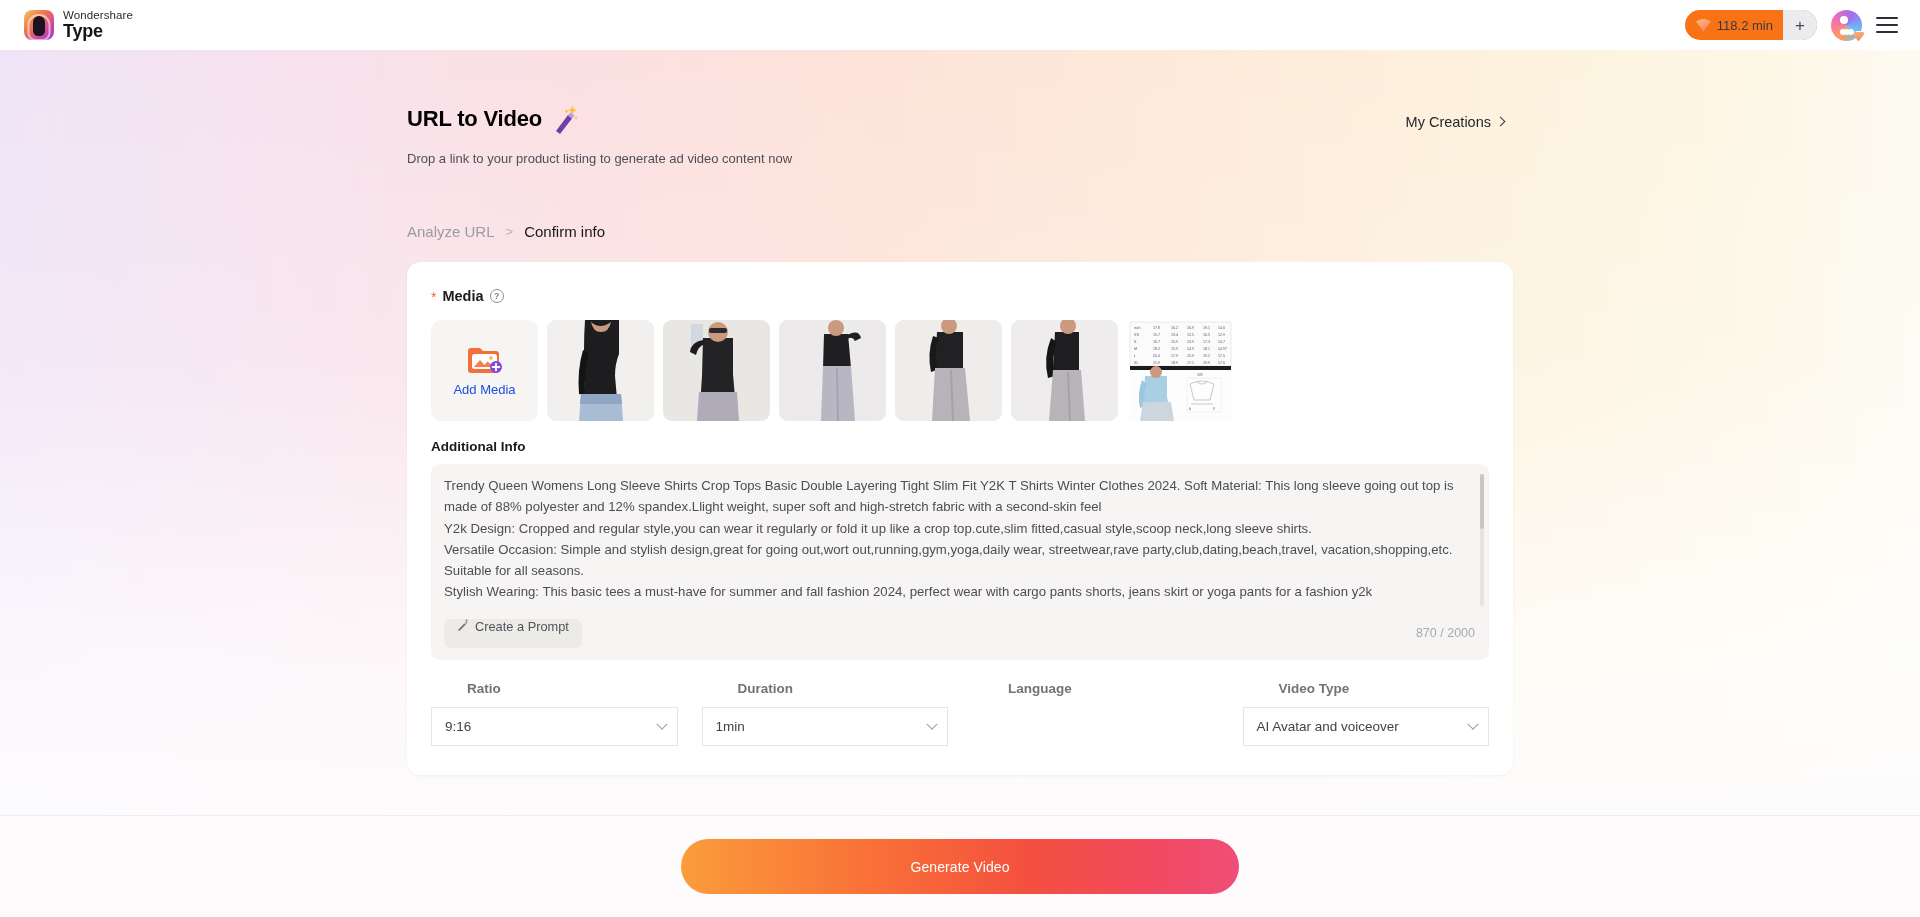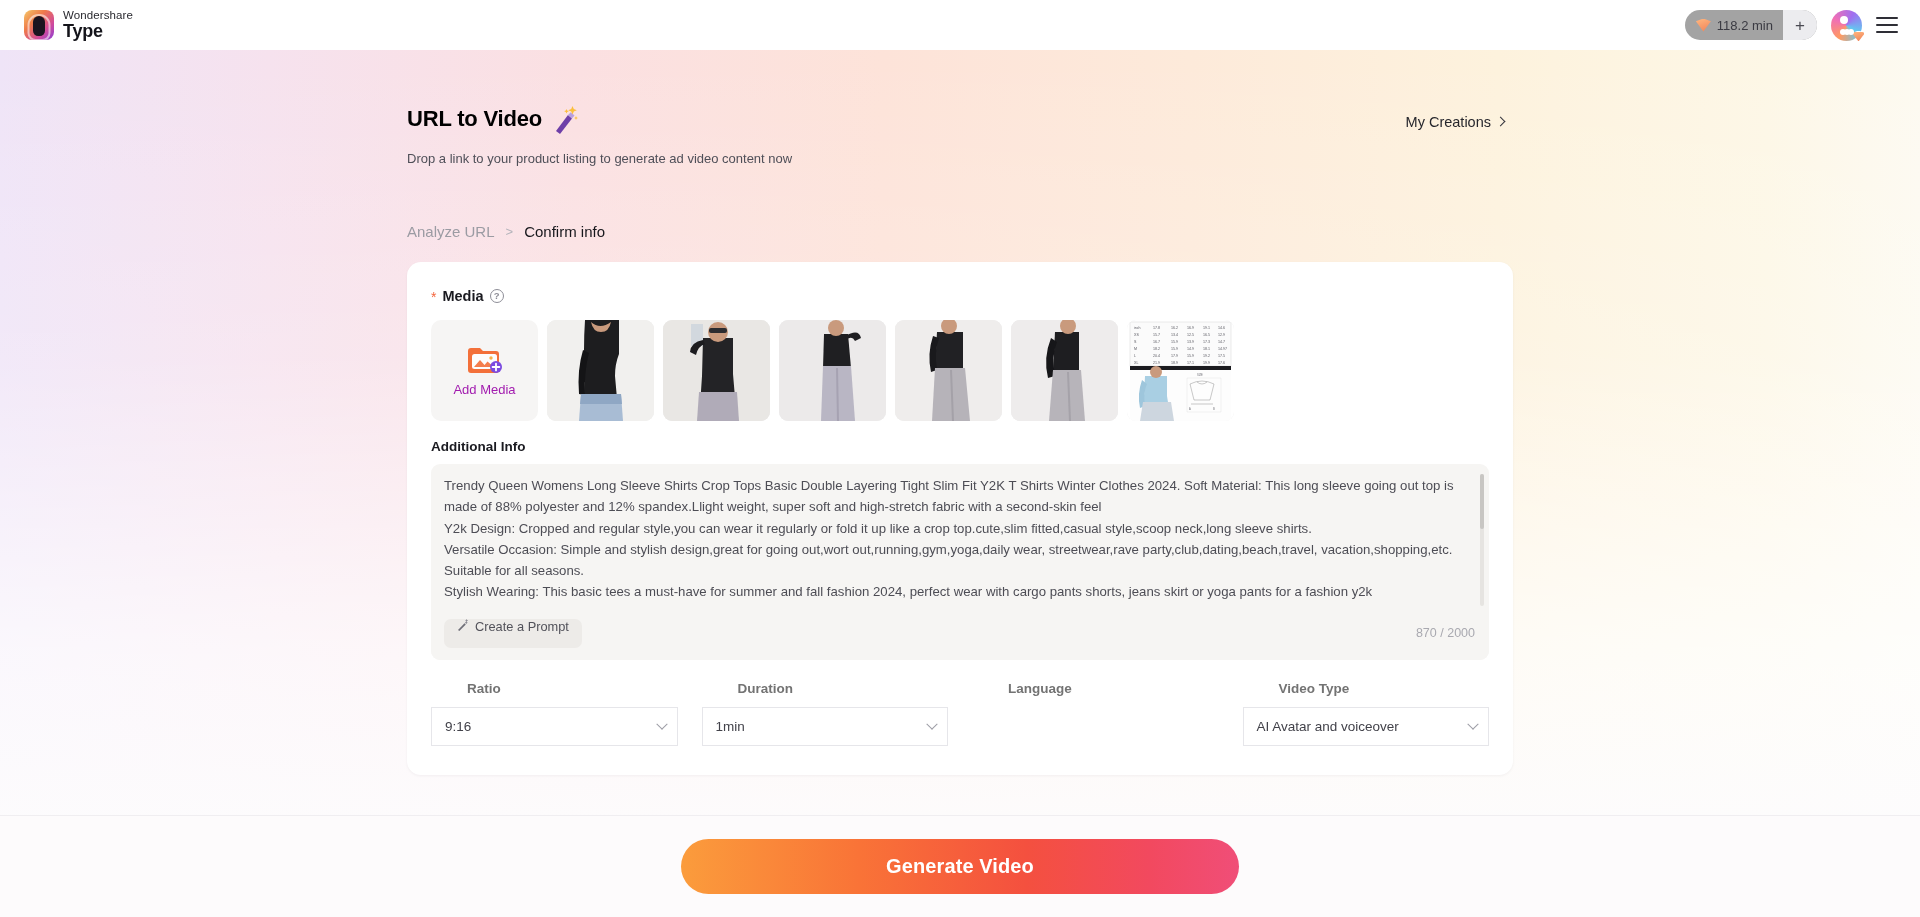--- a/index.html
+++ b/index.html
@@ -36,21 +36,21 @@
     width: 19px; height: 23px; border-radius: 11px 11px 8px 8px;
     border: 2px solid rgba(255,255,255,.55);
   }
   .brand-txt { line-height: 1.02; }
   .brand-sup { font-size: 11.5px; color: #2a2a30; letter-spacing: .1px; }
   .brand-main { font-size: 18px; font-weight: 700; color: #14141a; letter-spacing: -.2px; }
 
   .topright { display: flex; align-items: center; gap: 14px; }
   .credits {
     display: flex; align-items: flex-end;
-    height: 30px; border-radius: 15px; background: #a3a3a3;
+    height: 30px; border-radius: 15px; background: #f97316;
     overflow: hidden;
   }
   .credits-left {
     display: flex; align-items: center; gap: 6px;
     padding: 0 10px 0 11px; height: 100%;
   }
   .gem {
     width: 15px; height: 13px; flex: none;
     background: linear-gradient(160deg,#ffb780,#f07f55);
     clip-path: polygon(0% 22%, 50% 0%, 100% 22%, 50% 100%);
@@ -148,21 +148,21 @@
 
   
   .media-strip { display: flex; gap: 9px; margin-top: 16px; height: 101px; }
   .add-media {
     width: 107px; height: 101px; flex: none;
     background: #f6f5f4; border-radius: 10px;
     display: flex; flex-direction: column; align-items: center; justify-content: center;
     gap: 7px; cursor: pointer;
   }
   .folder-ico { width: 37px; height: 30px; position: relative; }
-  .add-media-lbl { font-size: 13px; color: #a21caf; }
+  .add-media-lbl { font-size: 13px; color: #1d4ed8; }
 
   .thumb {
     width: 107px; height: 101px; flex: none;
     border-radius: 9px; overflow: hidden; position: relative;
     background: #ededed; cursor: pointer;
   }
   .thumb .ph { position: absolute; inset: 0; }
 
   
   .sec-lbl { margin-top: 18px; font-size: 13.5px; font-weight: 700; color: #1a1a20; }
@@ -226,21 +226,21 @@
   
   .footbar {
     position: absolute; left: 0; top: 815px; width: 1920px; height: 102px;
     background: #fdfbfc; border-top: 1px solid #f0eef1;
     display: flex; align-items: center; justify-content: center;
     z-index: 20;
   }
   .gen-btn {
     width: 558px; height: 55px; border-radius: 28px; border: none;
     background: linear-gradient(90deg,#fb9c3c 0%,#f97337 32%,#f4503f 62%,#f2495f 84%,#f04e78 100%);
-    color: #fff; font-size: 20px; font-weight: 700;
+    color: #fff; font-size: 14px; font-weight: 400;
     font-family: "Liberation Sans", sans-serif; cursor: pointer;
     letter-spacing: .1px;
   }
 </style>
 </head>
 <body>
 
 <div class="topbar">
   <div class="brand">
     <div class="brand-logo"></div>

